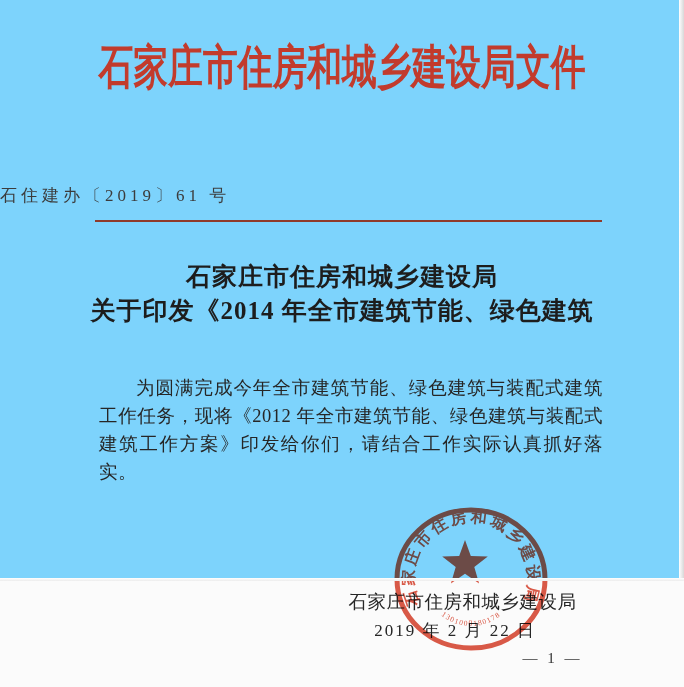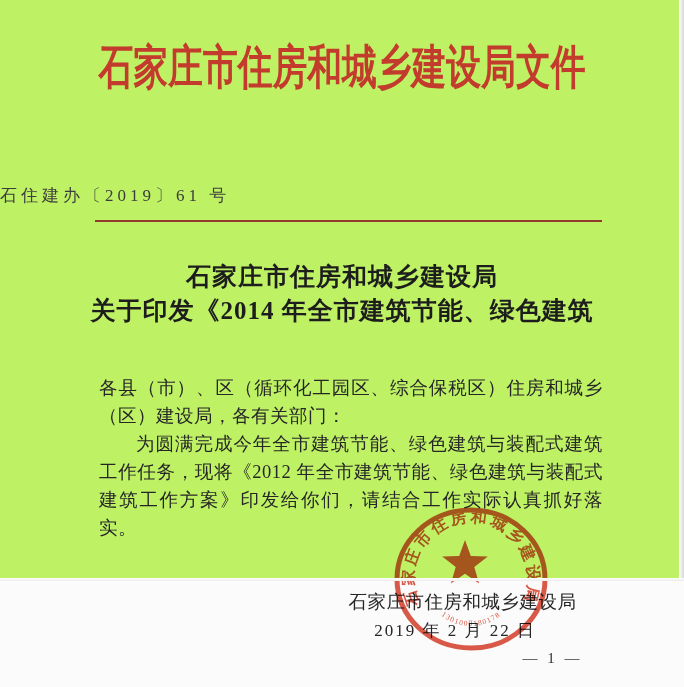--- a/index.html
+++ b/index.html
@@ -1,19 +1,19 @@
 <!DOCTYPE html>
 <html><head>
 <meta charset="utf-8">
 <style>
   html,body { margin:0; padding:0; }
   body { width:684px; height:687px; background:#fbfbfb; overflow:hidden; }
   .page {
     position:absolute; top:0; left:0; width:684px; height:581px;
-    background:#bef264;
+    background:#7dd3fc;
     font-family:"Liberation Serif","DejaVu Serif",serif;
   }
   .scan-edge-right {
     position:absolute; top:0; right:0; width:5px; height:100%;
     background:linear-gradient(to right,#ffffff,#d8d8d8);
   }
   .scan-edge-bottom {
     position:absolute; bottom:0; left:0; width:100%; height:3px;
     background:linear-gradient(to bottom,#ffffff,#ececec);
   }
@@ -70,21 +70,20 @@
   <div class="docnum">石住建办〔2019〕61 号</div>
 
   <div class="redline"></div>
 
   <div class="title">
     <div>石家庄市住房和城乡建设局</div>
     <div>关于印发《2014 年全市建筑节能、绿色建筑</div>
   </div>
 
   <div class="bodytext">
-    <p>各县（市）、区（循环化工园区、综合保税区）住房和城乡（区）建设局，各有关部门：</p>
     <p class="indent">为圆满完成今年全市建筑节能、绿色建筑与装配式建筑工作任务，现将《2012 年全市建筑节能、绿色建筑与装配式建筑工作方案》印发给你们，请结合工作实际认真抓好落实。</p>
   </div>
 
   <div class="sig">石家庄市住房和城乡建设局</div>
 
   <div class="date">2019 年 2 月 22 日</div>
 
   <div class="pageno">— 1 —</div>
 
   <svg class="seal" viewBox="0 0 168 150" xmlns="http://www.w3.org/2000/svg">

